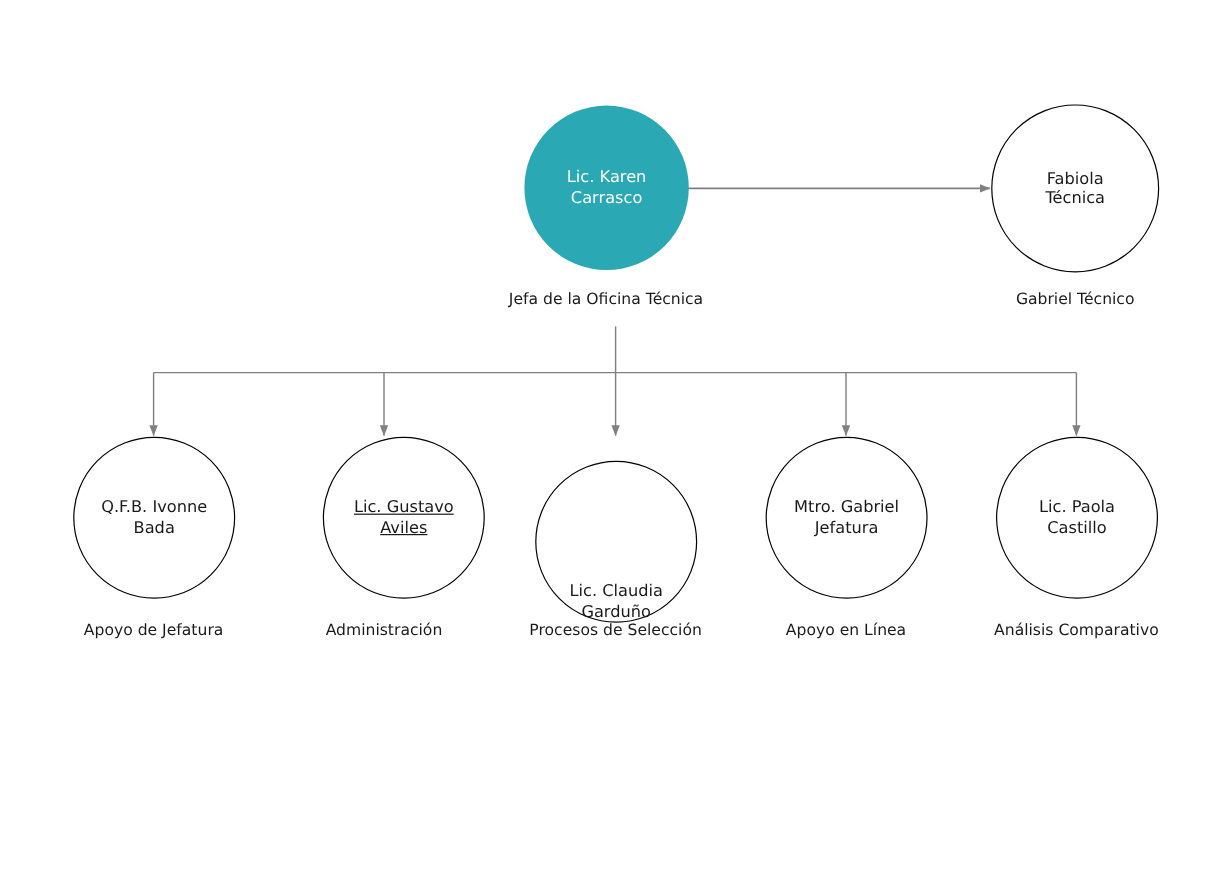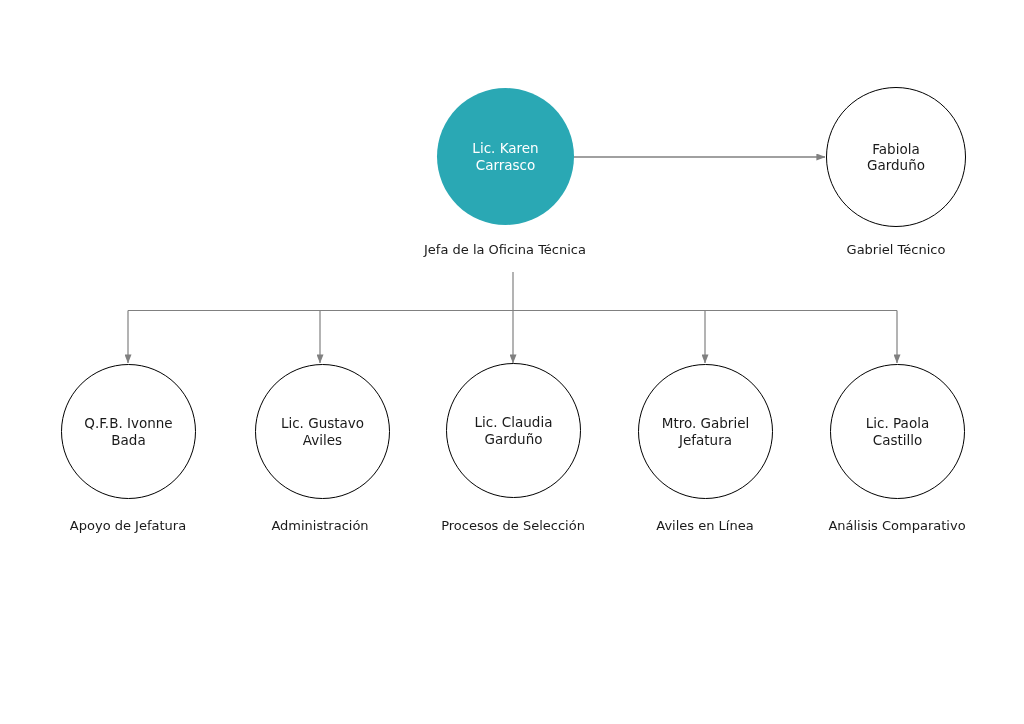--- a/index.html
+++ b/index.html
@@ -90,56 +90,56 @@
   <div class="node node-root" style="left:437px; top:88px; width:137px; height:137px;">
     <span class="node-label-text">Lic. Karen
 Carrasco</span>
   </div>
   <div class="caption" style="left:405px; top:242px; width:200px;">
     <span>Jefa de la Oficina Técnica</span>
   </div>
 
   <div class="node node-plain" style="left:826px; top:87px; width:140px; height:140px;">
     <span class="node-label-text">Fabiola
-Garduño</span>
+Técnica</span>
   </div>
   <div class="caption" style="left:796px; top:242px; width:200px;">
     <span>Gabriel Técnico</span>
   </div>
 
   <div class="node node-plain" style="left:61px; top:364px; width:135px; height:135px;">
     <span class="node-label-text">Q.F.B. Ivonne
 Bada</span>
   </div>
   <div class="caption" style="left:28px; top:518px; width:200px;">
     <span>Apoyo de Jefatura</span>
   </div>
 
-  <div class="node node-plain" style="left:255px; top:364px; width:135px; height:135px;">
+  <div class="node node-plain" style="left:269px; top:364px; width:135px; height:135px;text-decoration:underline;">
     <span class="node-label-text">Lic. Gustavo
 Aviles</span>
   </div>
   <div class="caption" style="left:220px; top:518px; width:200px;">
     <span>Administración</span>
   </div>
 
-  <div class="node node-plain" style="left:446px; top:363px; width:135px; height:135px;">
+  <div class="node node-plain" style="left:446px; top:384px; width:135px; height:135px;align-items:flex-end;">
     <span class="node-label-text">Lic. Claudia
 Garduño</span>
   </div>
   <div class="caption" style="left:413px; top:518px; width:200px;">
     <span>Procesos de Selección</span>
   </div>
 
   <div class="node node-plain" style="left:638px; top:364px; width:135px; height:135px;">
     <span class="node-label-text">Mtro. Gabriel
 Jefatura</span>
   </div>
   <div class="caption" style="left:605px; top:518px; width:200px;">
-    <span>Aviles en Línea</span>
+    <span>Apoyo en Línea</span>
   </div>
 
   <div class="node node-plain" style="left:830px; top:364px; width:135px; height:135px;">
     <span class="node-label-text">Lic. Paola
 Castillo</span>
   </div>
   <div class="caption" style="left:797px; top:518px; width:200px;">
     <span>Análisis Comparativo</span>
   </div>
 

